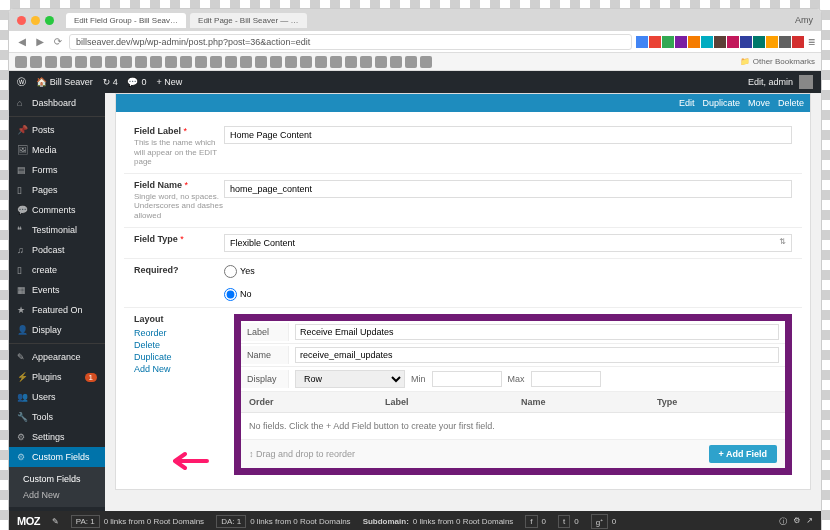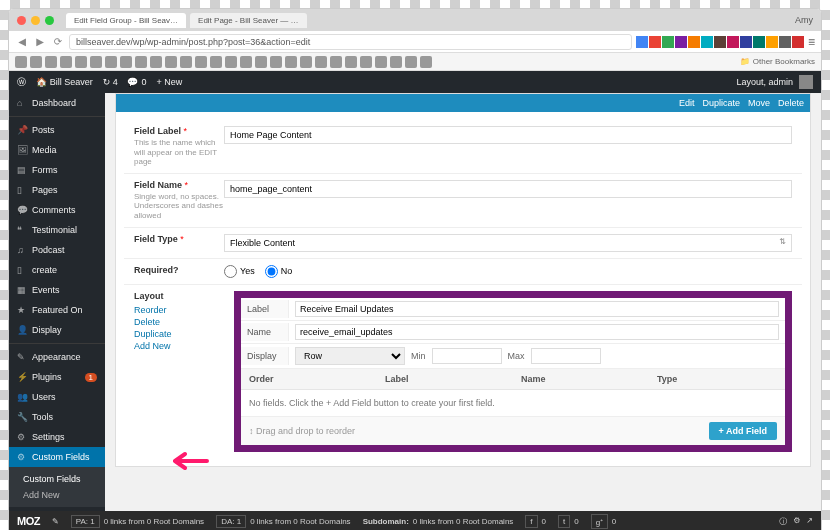--- a/index.html
+++ b/index.html
@@ -46,21 +46,21 @@
 .field-row .lbl { width: 90px; font-size: 9px; color: #333; }
 .field-row .lbl b { font-weight: 600; }
 .field-row .lbl .req { color: #f00; }
 .field-row .lbl .hint { color: #999; font-size: 8px; display: block; margin-top: 2px; line-height: 1.2; }
 .field-row .ctl { flex: 1; }
 .field-row input[type=text], .field-row select, .field-row textarea { width: 100%; border: 1px solid #ddd; padding: 3px 5px; font-size: 9px; background: #fff; }
 .field-row textarea { height: 36px; resize: none; }
 .field-row select { appearance: none; background: #fff; }
 .sel-wrap { position: relative; }
 .sel-wrap::after { content: '⇅'; position: absolute; right: 6px; top: 3px; font-size: 8px; color: #888; }
-.radio-group { display: flex; gap: 10px; font-size: 9px; }
+.radio-group { display: flex; gap: 10px; font-size: 9px; flex-direction: column; }
 .radio-group label { display: flex; align-items: center; gap: 3px; }
 .radio-group input { margin: 0; }
 
 .layout-row { display: flex; padding: 6px 10px; gap: 10px; }
 .layout-links { width: 90px; font-size: 9px; }
 .layout-links b { display: block; margin-bottom: 3px; color: #333; }
 .layout-links a { display: block; color: #0073aa; padding: 1px 0; cursor: pointer; }
 .layout-table { flex: 1; border: 7px solid #701a75; }
 .lt-row { display: flex; border-bottom: 1px solid #eee; align-items: center; }
 .lt-row .c1 { width: 48px; padding: 4px 6px; font-size: 9px; color: #555; background: #f9f9f9; border-right: 1px solid #eee; }
@@ -158,21 +158,21 @@
   </div>
 
   <div class="wp-admin wp-wrap">
     <div class="wp-bar">
       <span>ⓦ</span>
       <span>🏠 <span>Bill Seaver</span></span>
       <span>↻ <span>4</span></span>
       <span>💬 <span>0</span></span>
       <span>+ New</span>
       <div class="right">
-        <span>Layout, admin</span>
+        <span>Edit, admin</span>
         <span style="width:14px;height:14px;background:#888;display:inline-block"></span>
       </div>
     </div>
 
     <div class="wp-body">
       <div class="sidebar">
         <div class="side-item">
               <span class="icn">⌂</span>
               <span>Dashboard</span>
             </div>

